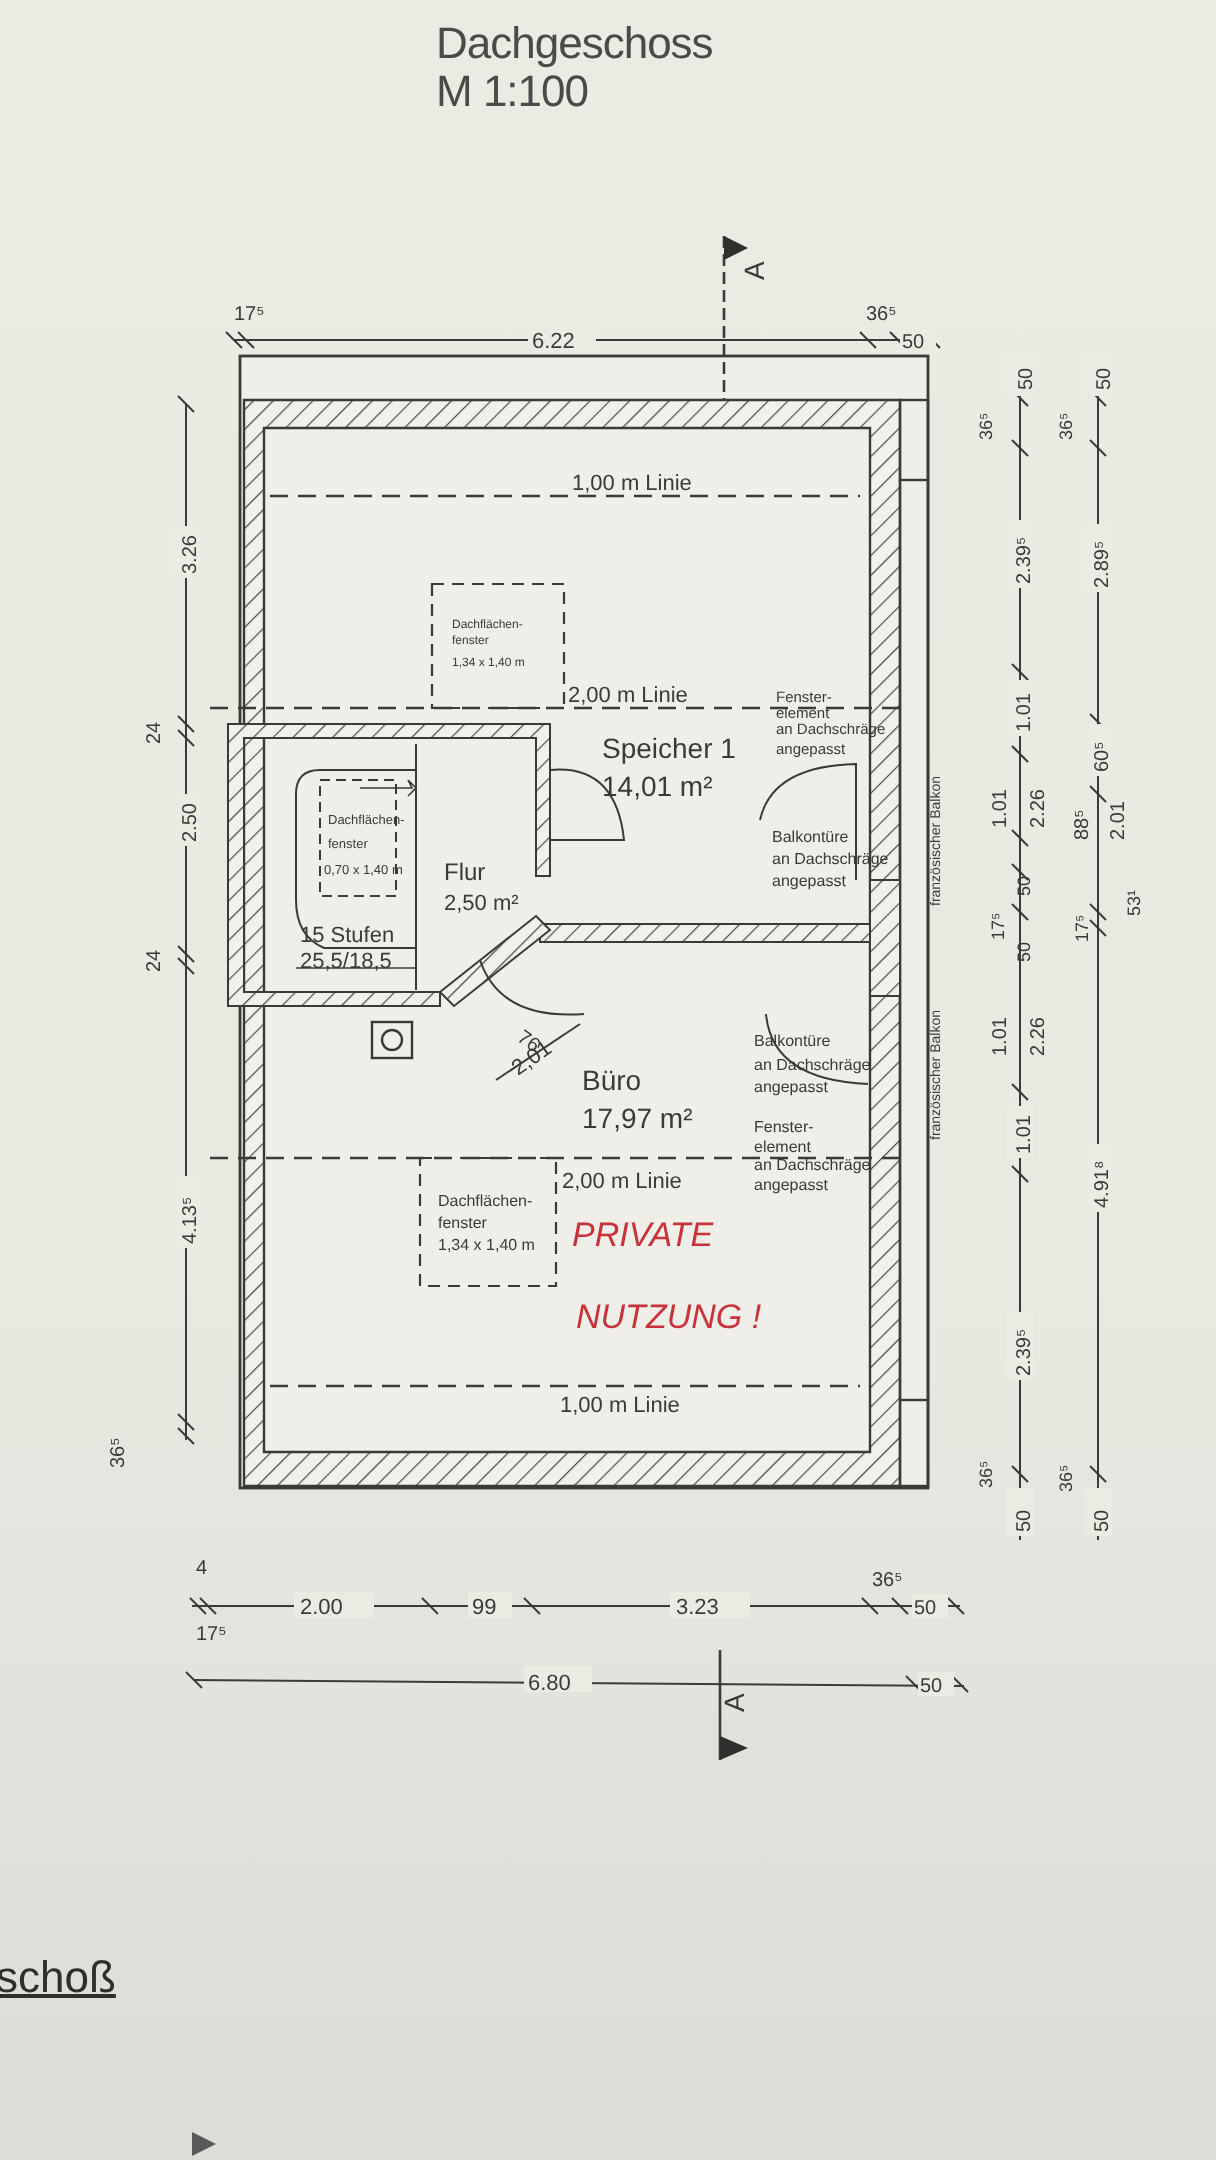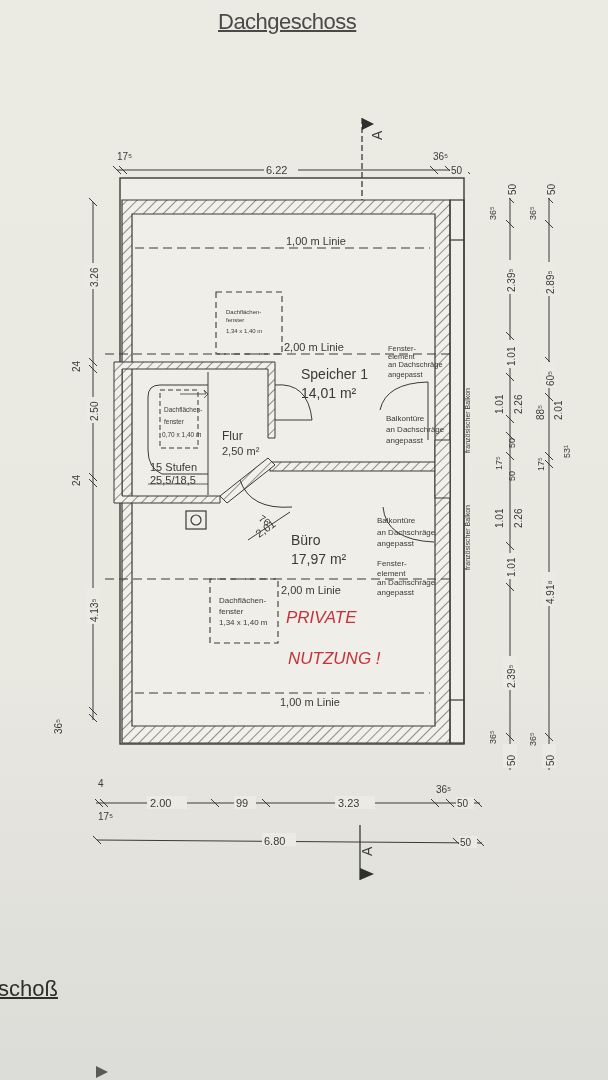--- a/index.html
+++ b/index.html
@@ -1,31 +1,32 @@
 <!DOCTYPE html>
 <html><head>
 <meta charset="utf-8">
 <style>
   html,body{margin:0;padding:0;}
   body{width:608px;height:1080px;overflow:hidden;background:#e6e6e0;font-family:"Liberation Sans",sans-serif;}
   .page{position:absolute;left:0;top:0;width:608px;height:1080px;background:linear-gradient(180deg,#ecebe3 0%,#e9e8e1 60%,#dcdcd8 100%);}
   .title{position:absolute;left:218px;top:10px;font-size:22px;line-height:24px;color:#4a4a48;letter-spacing:-0.5px;}
-  .title span{display:block;text-decoration:underline;text-decoration-thickness:2px;}
+  .title span{display:block;text-decoration-thickness:2px;}
   .bleed{position:absolute;left:-2px;top:976px;font-size:22px;color:#2e2e2c;text-decoration:underline;text-decoration-thickness:2px;}
   svg{position:absolute;left:0;top:0;}
   .t{font-family:"Liberation Sans",sans-serif;fill:#3a3a38;}
   .red{font-family:"Liberation Sans",sans-serif;fill:#c8323a;font-style:italic;}
 </style>
 </head>
 <body>
 
 <div class="page">
 
   <div class="title">
     <span>Dachgeschoss</span>
+    <span>M 1:100</span>
   </div>
 
   <svg width="608" height="1080" viewBox="0 0 608 1080">
     <defs>
       <pattern id="hatch" patternUnits="userSpaceOnUse" width="7" height="7" patternTransform="rotate(45)">
         <rect width="7" height="7" fill="#f1f0ea"></rect>
         <line x1="0" y1="0" x2="0" y2="7" stroke="#4a4a48" stroke-width="1.2"></line>
       </pattern>
     </defs>
 

